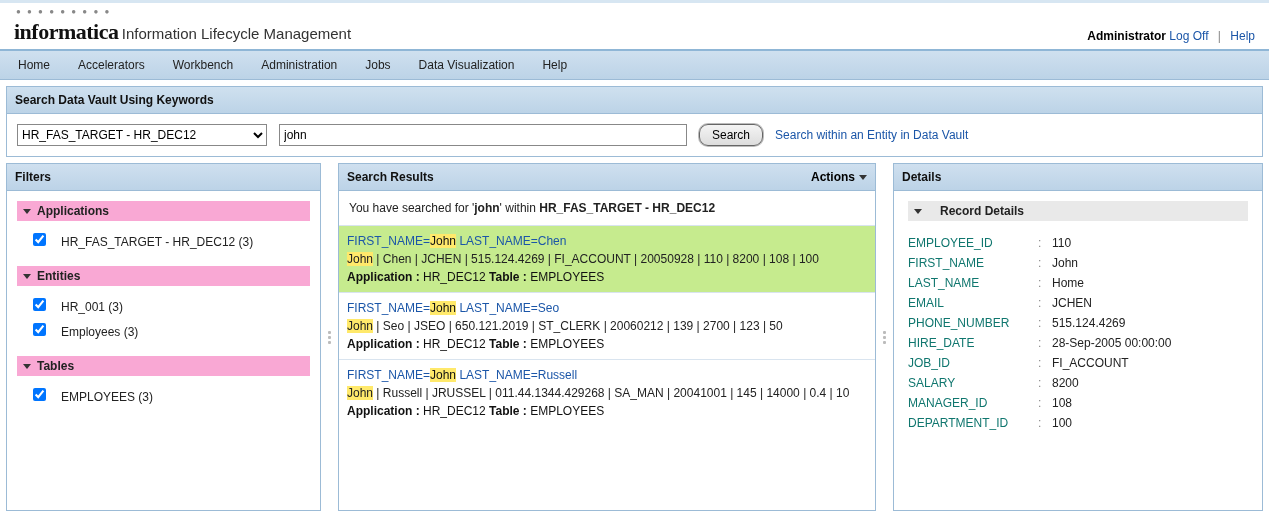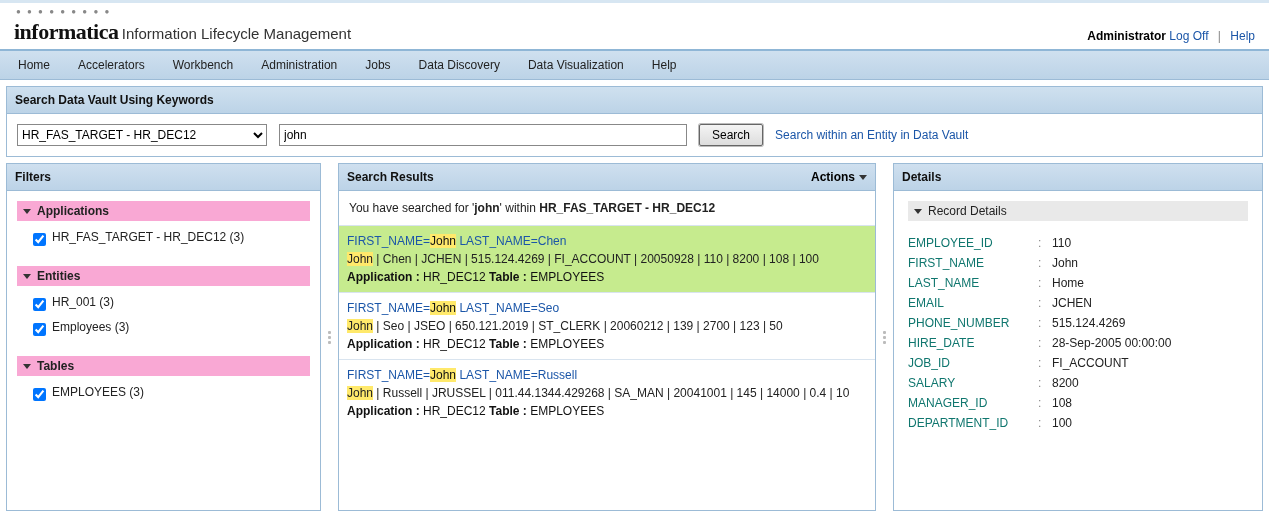--- a/index.html
+++ b/index.html
@@ -14,46 +14,46 @@
   .userarea .admin{color:#000;font-weight:bold}
   .userarea .sep{color:#888;margin:0 6px}
   .menubar{background:linear-gradient(#cfe0ef,#bcd3e7);border-bottom:1px solid #9cbbd6;padding:0 8px;display:flex;gap:8px}
   .menubar .mi{padding:7px 10px;color:#222;cursor:pointer}
   .panel{border:1px solid #9cbbd6;margin:6px 6px 0 6px}
   .panel-hd{background:linear-gradient(#cfe0ef,#bcd3e7);border-bottom:1px solid #9cbbd6;padding:6px 8px;font-weight:bold;color:#111;display:flex;justify-content:space-between;align-items:center}
   .panel-bd{padding:10px 10px;background:#fff}
   .searchrow{display:flex;align-items:center;gap:12px}
   select.dsel{width:250px;height:22px;border:1px solid #888;font-size:12px;background:#fff}
   input.sq{width:398px;height:18px;border:1px solid #888;padding:1px 4px;font-size:12px}
-  button.sbtn{height:22px;padding:0 12px;border:1px solid #666;border-radius:2px;background:linear-gradient(#f4f4f4,#ddd);cursor:pointer;font-size:12px;box-shadow:0 0 0 1px #bbb}
+  button.sbtn{height:22px;padding:0 12px;border:1px solid #666;border-radius:9px;background:linear-gradient(#f4f4f4,#ddd);cursor:pointer;font-size:12px;box-shadow:0 0 0 1px #bbb}
   a.link{color:#1b56a8;text-decoration:none;cursor:pointer}
   .cols{display:flex;gap:6px;margin:6px 6px 6px 6px;align-items:stretch}
   .col{border:1px solid #9cbbd6;background:#fff;display:flex;flex-direction:column}
   .col-filters{width:313px}
   .col-results{flex:1;min-width:0}
   .col-details{width:368px}
   .col .panel-hd{min-height:14px}
   .col-body{padding:10px 10px;overflow:hidden}
   .section-title{background:#f9a8d4;padding:3px 6px;font-weight:bold;color:#222;display:flex;align-items:center;gap:6px;margin-bottom:6px}
   .tri{display:inline-block;width:0;height:0;border-left:4px solid transparent;border-right:4px solid transparent;border-top:5px solid #333}
-  .filter-item{display:flex;align-items:flex-start;gap:3px;padding:3px 2px 3px 12px;color:#222}
+  .filter-item{display:flex;align-items:flex-end;gap:12px;padding:3px 2px 3px 12px;color:#222}
   .filter-item input[type=checkbox]{width:13px;height:13px}
   .fgroup{margin-bottom:14px}
   .actions{font-size:12px;color:#000;cursor:pointer;display:flex;align-items:center;gap:4px;font-weight:bold}
   .results-msg{padding:10px 10px 10px 10px}
   .result{border-top:1px solid #d9e4ef;padding:6px 8px;line-height:1.5;white-space:nowrap;overflow:hidden}
   .result.first{border-top:1px solid #d9e4ef}
   .result.selected{background:#c6eb8e}
   .result .ln1{color:#1b56a8}
   .result .ln1 .hl{background:#ffe96b;color:#111}
   .result .ln2 .hl{background:#ffe96b}
   .result .ln3{color:#111}
   .result .ln3 b{font-weight:bold}
   .details-body{padding:10px 14px}
-  .det-title{background:#e9e9e9;padding:3px 6px;font-weight:normal;display:flex;align-items:center;gap:6px;margin:0 0 12px 0}
+  .det-title{background:#e9e9e9;padding:3px 6px;font-weight:bold;display:flex;align-items:center;gap:18px;margin:0 0 12px 0}
   .det-row{display:flex;padding:3px 0;font-size:12px}
   .det-key{width:130px;color:#0f766e}
   .det-colon{width:14px;color:#8a8a8a}
   .det-val{color:#222}
   .gutter{width:5px;background:#fff;display:flex;flex-direction:column;justify-content:center;align-items:center;gap:2px}
   .gutter .d{width:3px;height:3px;background:#bcbcbc;border-radius:1px}
   .col-body.resultsbody{padding:0}
   .col-filters,.col-results,.col-details{height:346px}
 </style>
 </head>
@@ -74,21 +74,20 @@
     <a>Help</a>
   </div>
 </div>
 
 <div class="menubar" id="menubar">
     <div class="mi">Home</div>
     <div class="mi">Accelerators</div>
     <div class="mi">Workbench</div>
     <div class="mi">Administration</div>
     <div class="mi">Jobs</div>
-    <div class="mi">Data Discovery</div>
     <div class="mi">Data Visualization</div>
     <div class="mi">Help</div>
   </div>
 
 <div class="panel">
   <div class="panel-hd">Search Data Vault Using Keywords</div>
   <div class="panel-bd">
     <div class="searchrow">
       <select class="dsel">
         <option>HR_FAS_TARGET - HR_DEC12</option>

